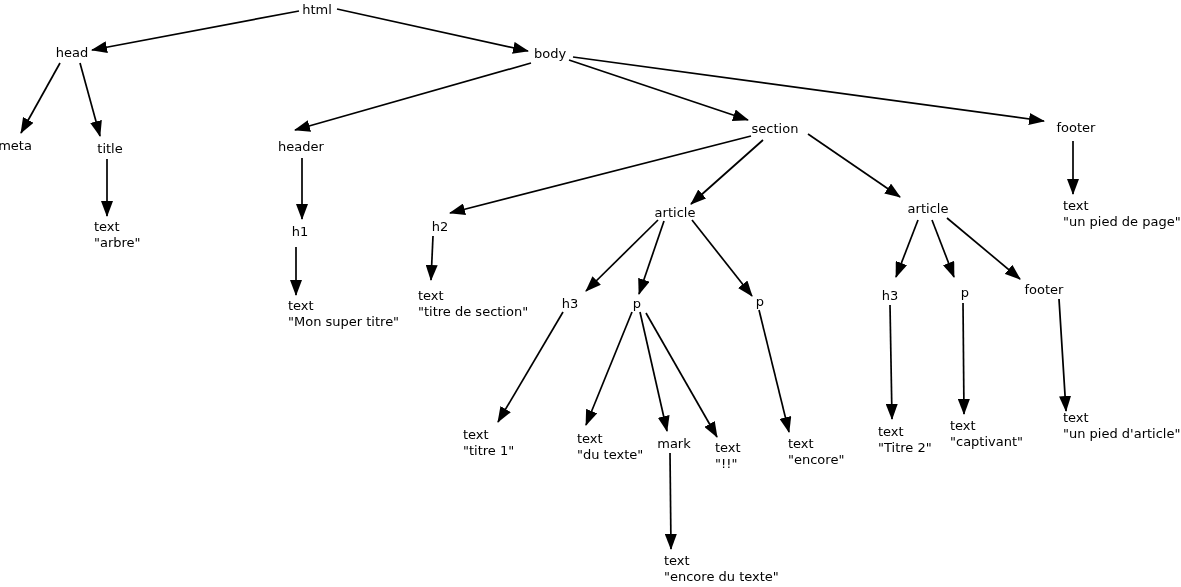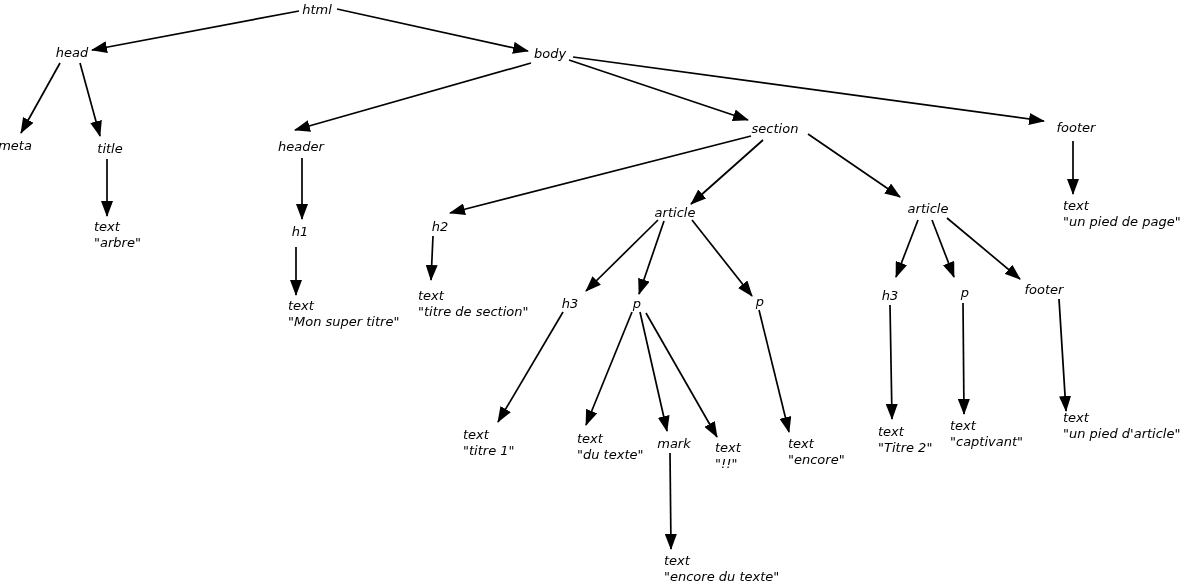--- a/index.html
+++ b/index.html
@@ -6,21 +6,20 @@
     margin: 0;
     padding: 0;
     background: #ffffff;
   }
   .canvas {
     position: relative;
     width: 1181px;
     height: 587px;
     background: #ffffff;
     overflow: hidden;
-    font-style: italic;
   }
   svg text {
     font-family: "DejaVu Sans", "Liberation Sans", sans-serif;
     font-size: 13px;
     fill: #000000;
   }
   svg line {
     stroke: #000000;
     stroke-width: 1.7;
   }

